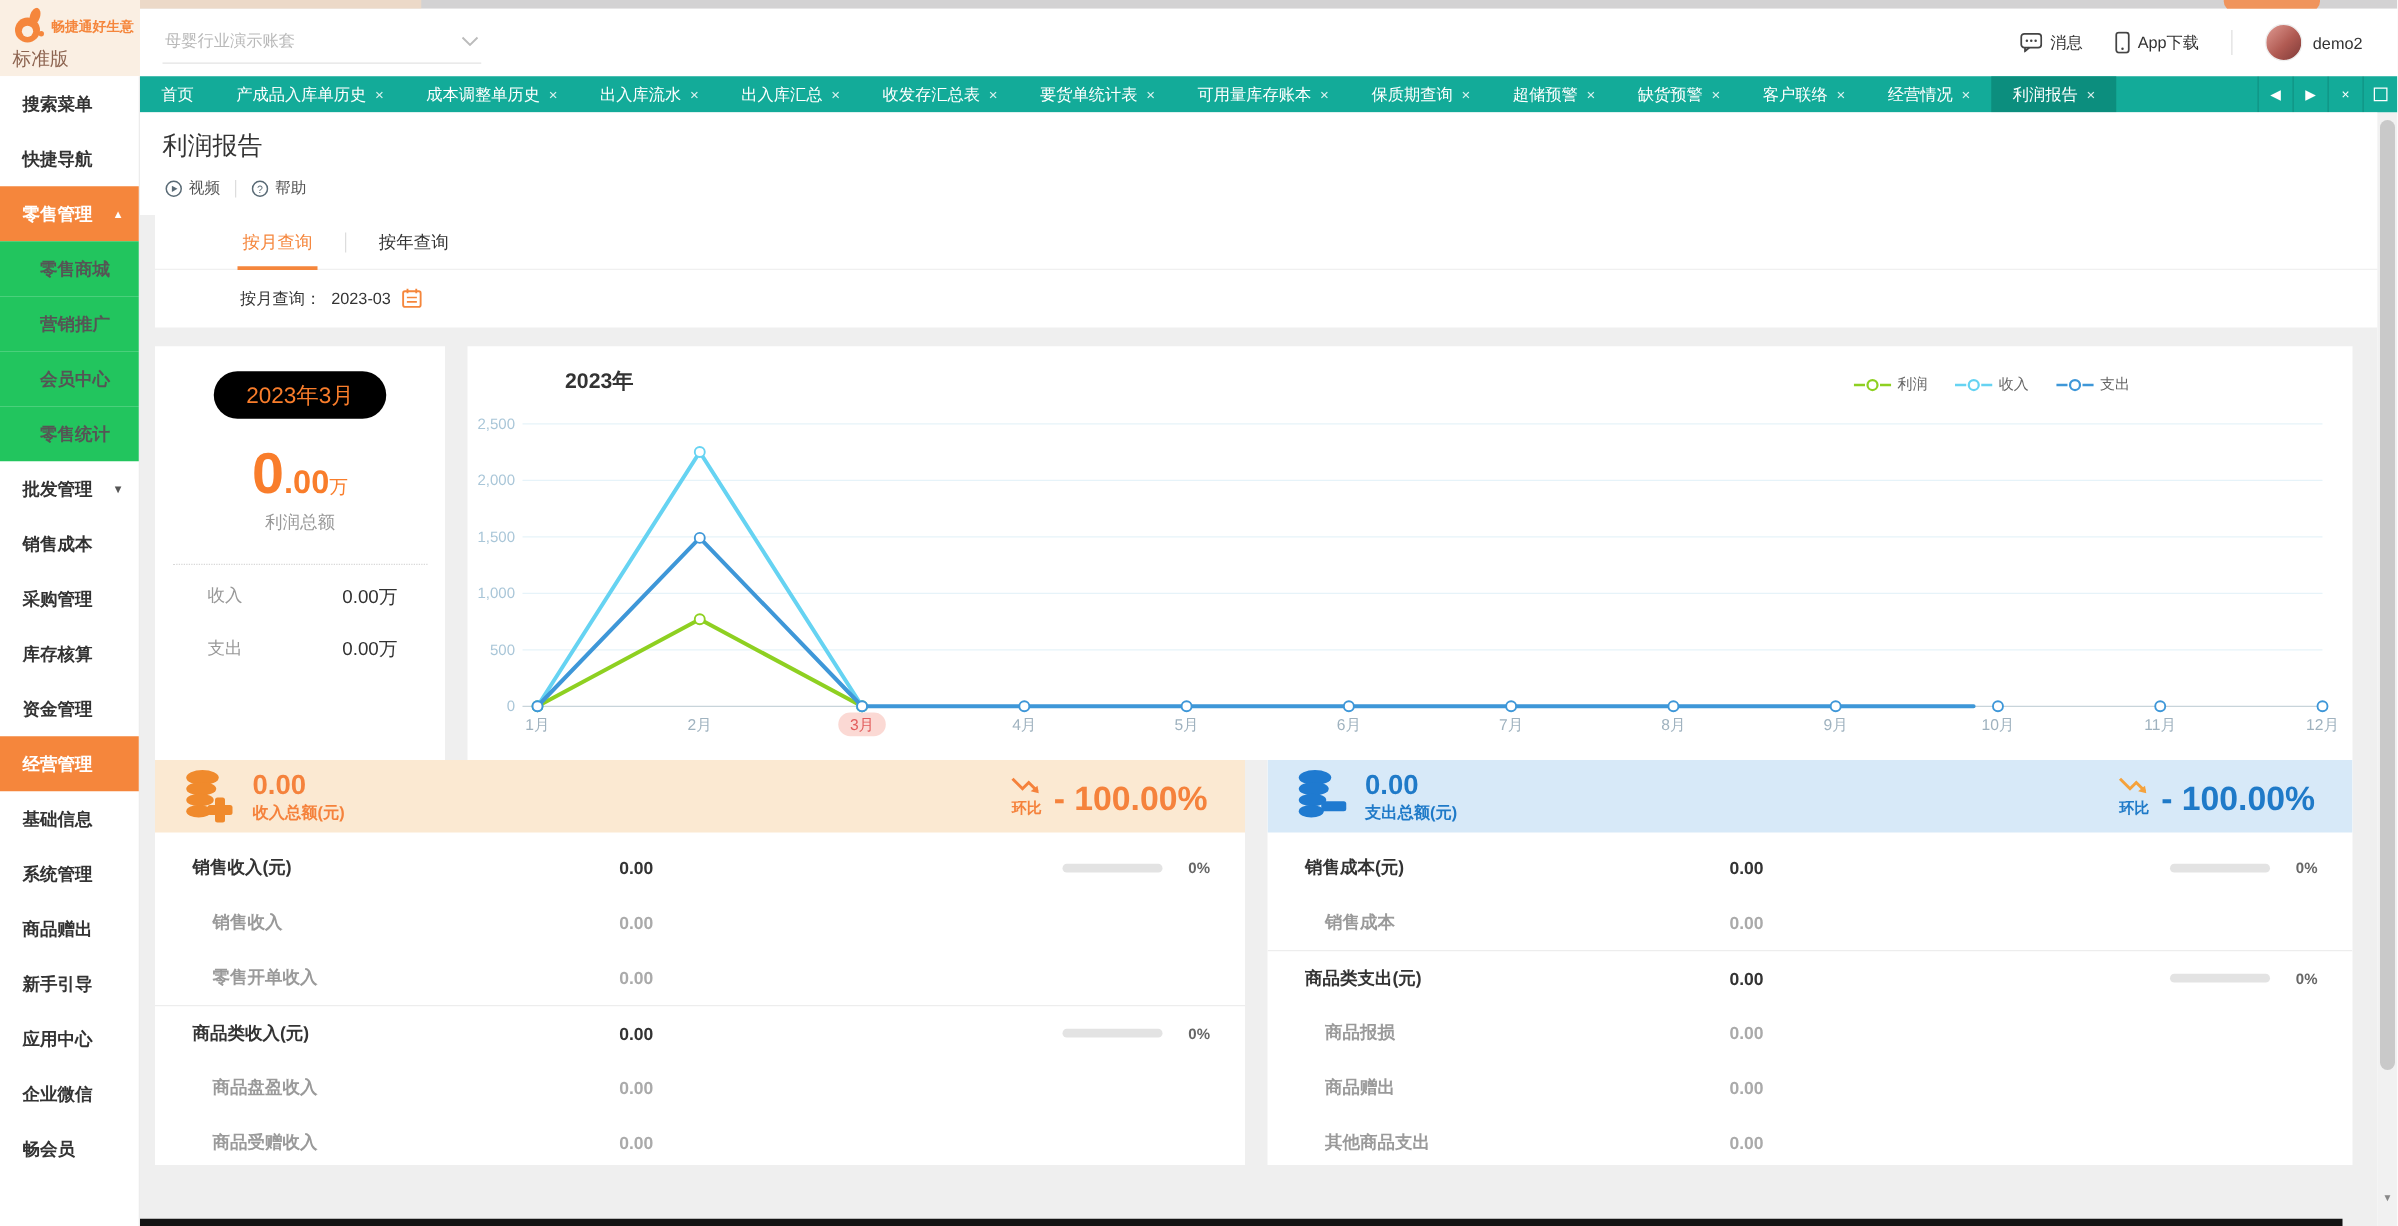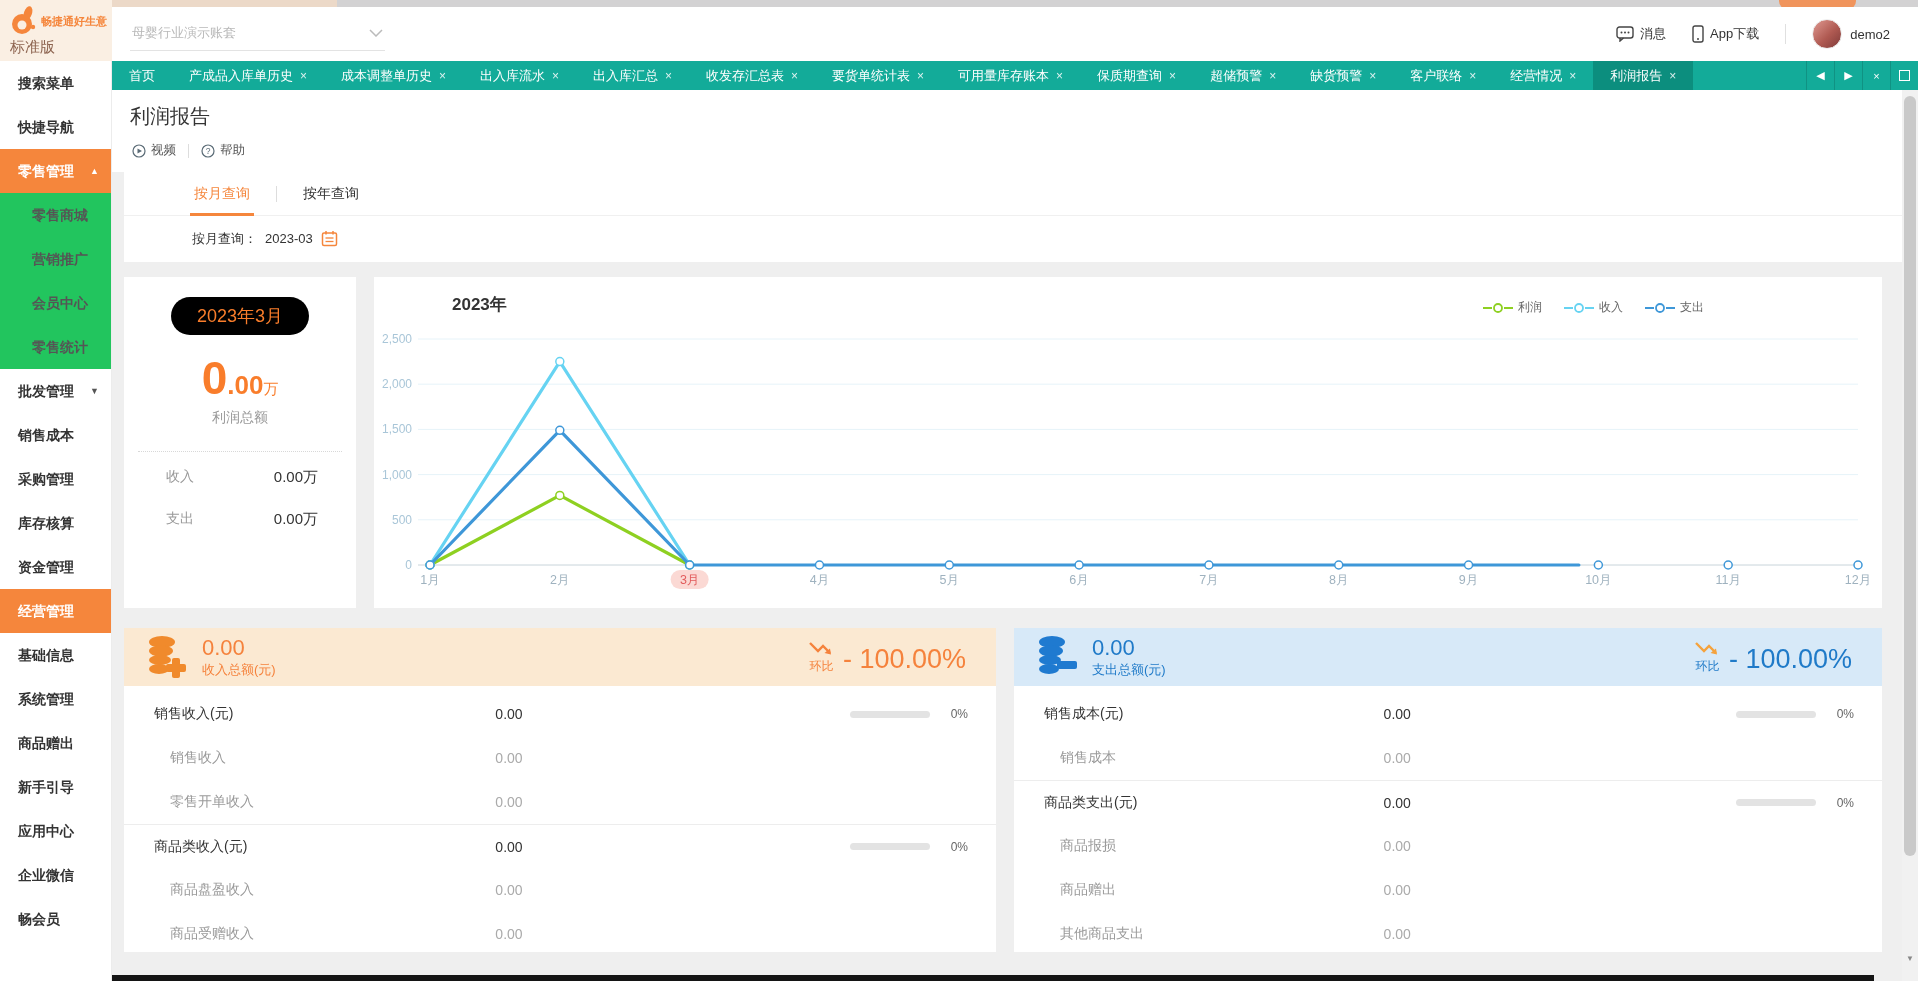--- a/index.html
+++ b/index.html
@@ -75,21 +75,21 @@
   .sum-row .v{font-size:15px;color:#333;}
 
   
   .chart-card{left:374px;top:277px;width:1508px;height:331px;}
   .chart-title{position:absolute;left:30px;top:16px;font-size:17px;font-weight:bold;color:#333;margin-left:48px;}
   .chart-legend{position:absolute;right:178px;top:22px;display:flex;gap:22px;align-items:center;}
   .lg-item{display:flex;align-items:center;gap:5px;font-size:12px;color:#666;cursor:pointer;}
   .chart-svg{position:absolute;left:0;top:0;}
 
   
-  .rep-card{top:628px;height:324px;overflow:hidden;}
+  .rep-card{top:608px;height:324px;overflow:hidden;font-weight:bold;}
   .rep-left{left:124px;width:872px;}
   .rep-right{left:1014px;width:868px;}
   .rep-head{height:58px;display:flex;align-items:center;padding:0 30px 0 22px;}
   .rep-head.orange{background:#fbe9d2;}
   .rep-head.blue{background:#d7e9f8;}
   .rh-text{margin-left:12px;display:flex;flex-direction:column;justify-content:center;}
   .rh-amount{font-size:22px;line-height:24px;}
   .rh-title{font-size:13px;margin-top:1px;}
   .orange .rh-amount,.orange .rh-title{color:#f5823c;}
   .blue .rh-amount,.blue .rh-title{color:#1f7ac8;}

